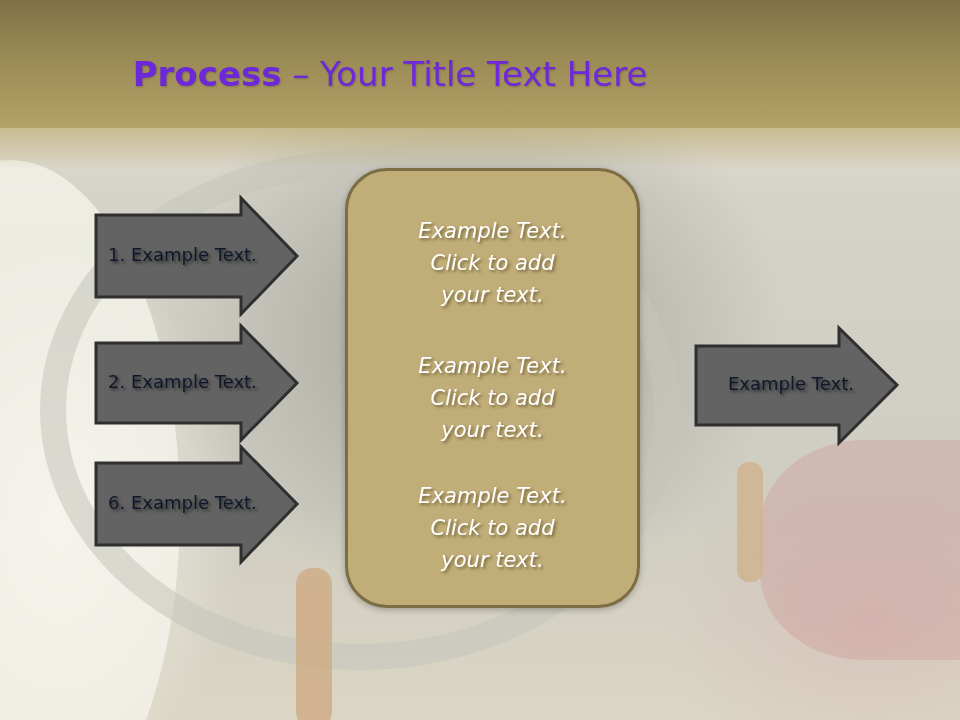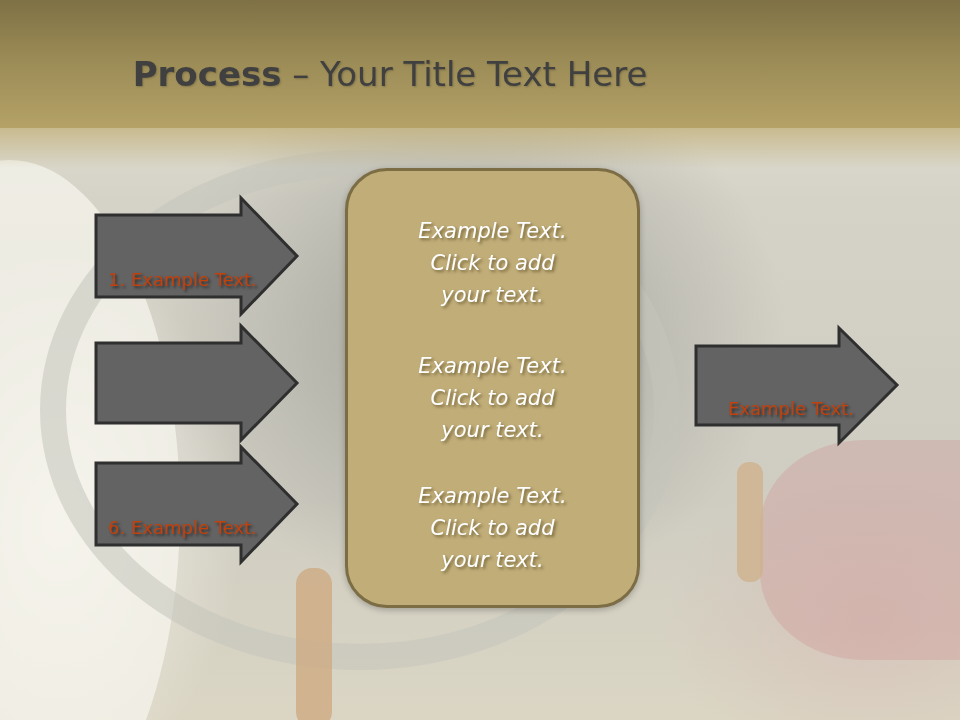--- a/index.html
+++ b/index.html
@@ -40,35 +40,34 @@
     .title-band {
       position: absolute; left: 0; top: 0; width: 960px; height: 128px;
       background: linear-gradient(180deg, #7e7145 0%, #9a8a55 45%, #b4a267 100%);
     }
     .title-fade {
       position: absolute; left: 0; top: 128px; width: 960px; height: 40px;
       background: linear-gradient(180deg, rgba(190,170,110,0.65), rgba(190,170,110,0));
     }
     .title {
       position: absolute; left: 0; top: 50px; width: 780px; text-align: center;
-      color: #404040; font-size: 34px; line-height: 48px;
+      color: #6d28d9; font-size: 34px; line-height: 48px;
       font-family: "DejaVu Sans", sans-serif;
       text-shadow: 1px 1px 2px rgba(0,0,0,0.2);
     }
     .title b { font-weight: bold; }
     .title span.rest { font-weight: normal; }
 
     .arrow { position: absolute; }
     .arrow svg { position: absolute; left: 0; top: 0; overflow: visible; }
     .arrow .label {
-      position: absolute; color: #c2410c; font-size: 18px;
+      position: absolute; color: #0f172a; font-size: 18px;
       font-family: "DejaVu Sans", sans-serif;
       text-shadow: 2px 2px 3px rgba(0,0,0,0.55);
       white-space: nowrap;
-      margin-top: 25px;
     }
 
     .center-box {
       position: absolute; left: 345px; top: 168px; width: 295px; height: 440px;
       box-sizing: border-box; background: #c0ad78;
       border: 3px solid #7d6d45; border-radius: 42px;
       box-shadow: 0 2px 6px rgba(0,0,0,0.25);
     }
     .center-item {
       position: absolute; left: 0; width: 100%; text-align: center;
@@ -98,20 +97,21 @@
   <svg width="202" height="117">
     <polygon points="0,17 145,17 145,0 201,58 145,116 145,99 0,99" fill="#636363" stroke="#2f2f2f" stroke-width="3" stroke-linejoin="miter"></polygon>
   </svg>
   <span class="label" style="left:12px; top:46px;">1. Example Text.</span>
 </div>
 
 <div class="arrow" style="left:96px; top:326px; width:202px; height:115px;">
   <svg width="202" height="115">
     <polygon points="0,17 145,17 145,0 201,57 145,114 145,97 0,97" fill="#636363" stroke="#2f2f2f" stroke-width="3" stroke-linejoin="miter"></polygon>
   </svg>
+  <span class="label" style="left:12px; top:45px;">2. Example Text.</span>
 </div>
 
 <div class="arrow" style="left:96px; top:447px; width:202px; height:116px;">
   <svg width="202" height="116">
     <polygon points="0,16 145,16 145,0 201,57 145,115 145,98 0,98" fill="#636363" stroke="#2f2f2f" stroke-width="3" stroke-linejoin="miter"></polygon>
   </svg>
   <span class="label" style="left:12px; top:45px;">6. Example Text.</span>
 </div>
 
 <div class="center-box">

